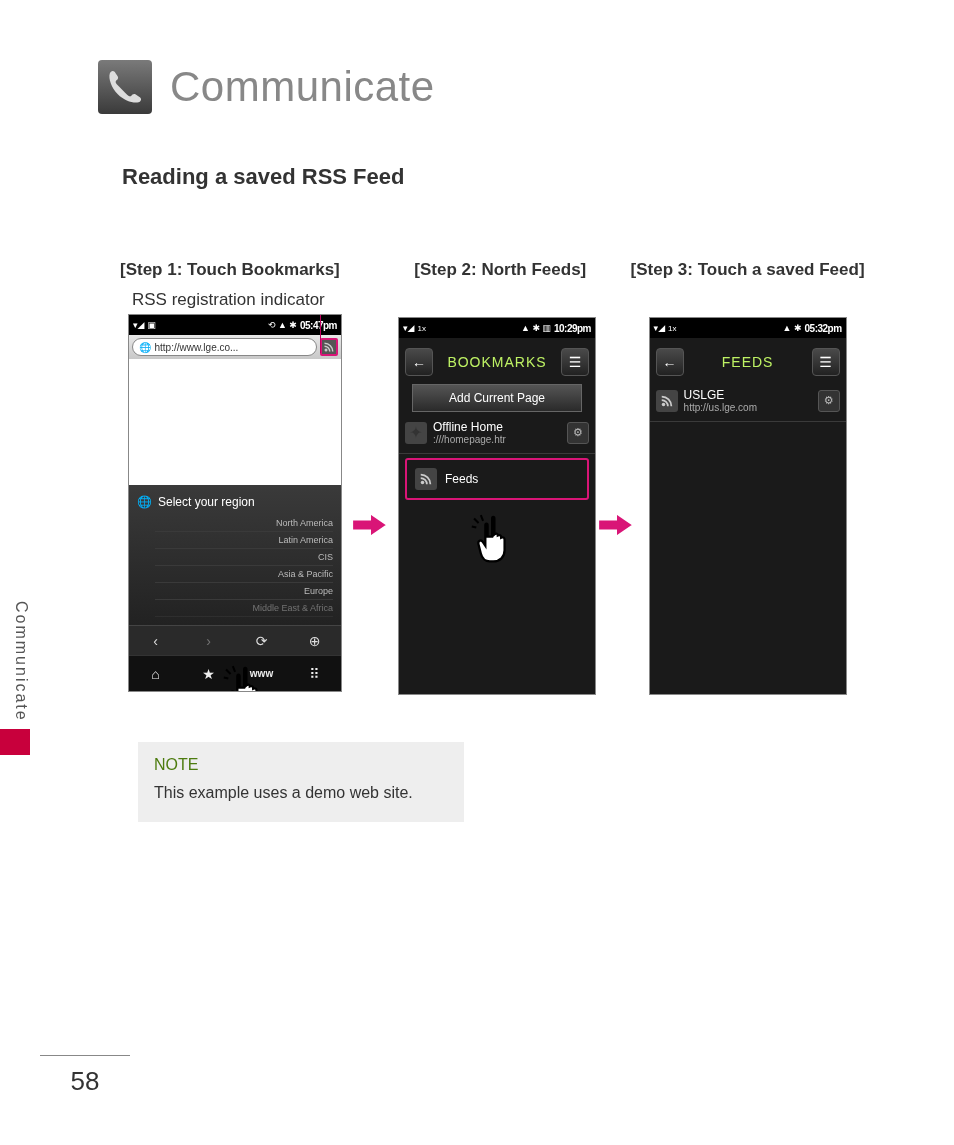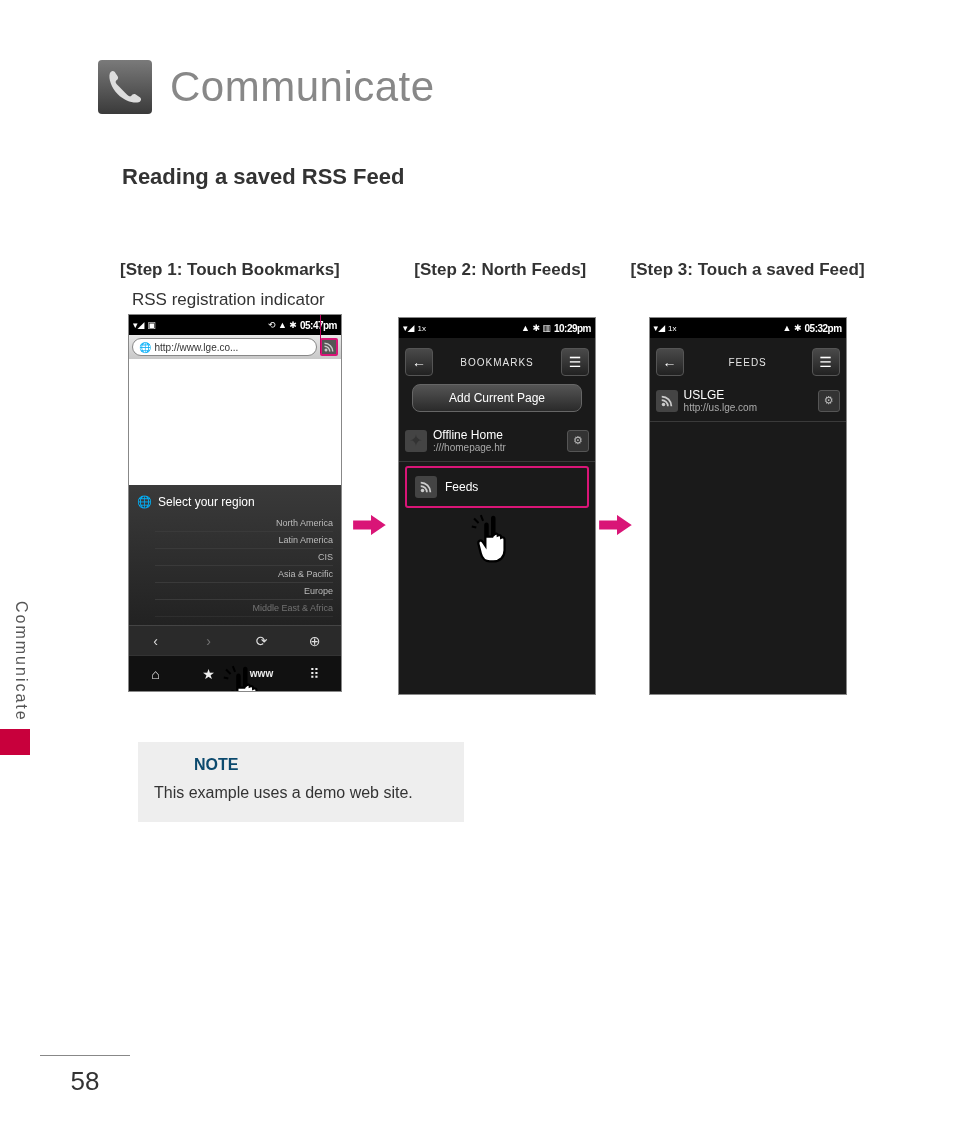--- a/index.html
+++ b/index.html
@@ -209,32 +209,32 @@
     background: linear-gradient(#4a4a4a, #222);
     border: 1px solid #555;
     border-radius: 4px;
     display: flex;
     align-items: center;
     justify-content: center;
     color: #fff;
     font-size: 14px;
   }
   .header-title {
-    color: #e5e5e5;
-    font-size: 10px;
+    color: #bef264;
+    font-size: 14px;
     font-weight: 500;
     letter-spacing: 1px;
   }
   .action-btn {
-    margin: 4px auto 8px auto;
+    margin: 4px auto 0 auto;
     width: 170px;
     height: 28px;
     background: linear-gradient(#555, #2a2a2a);
     border: 1px solid #666;
-    border-radius: 8px;
+    border-radius: 0;
     color: #fff;
     font-size: 12px;
     display: flex;
     align-items: center;
     justify-content: center;
   }
   .list-item {
     display: flex;
     align-items: center;
     padding: 4px 6px;
@@ -288,25 +288,24 @@
   }
   
   .note-box {
     width: 326px;
     background: #eee;
     padding: 14px 16px 20px 16px;
     margin-top: 50px;
     margin-left: 18px;
   }
   .note-title {
-    color: #0c4a6e;
-    font-weight: 700;
+    color: #4d7c0f;
+    font-weight: 400;
     font-size: 16px;
     margin-bottom: 10px;
-    margin-left: 40px;
   }
   .note-body { font-size: 16px; color: #333; }
   .after-text {
     font-size: 17px;
     color: #333;
     line-height: 1.5;
     margin-top: 14px;
     margin-left: 30px;
     width: 210px;
   }

